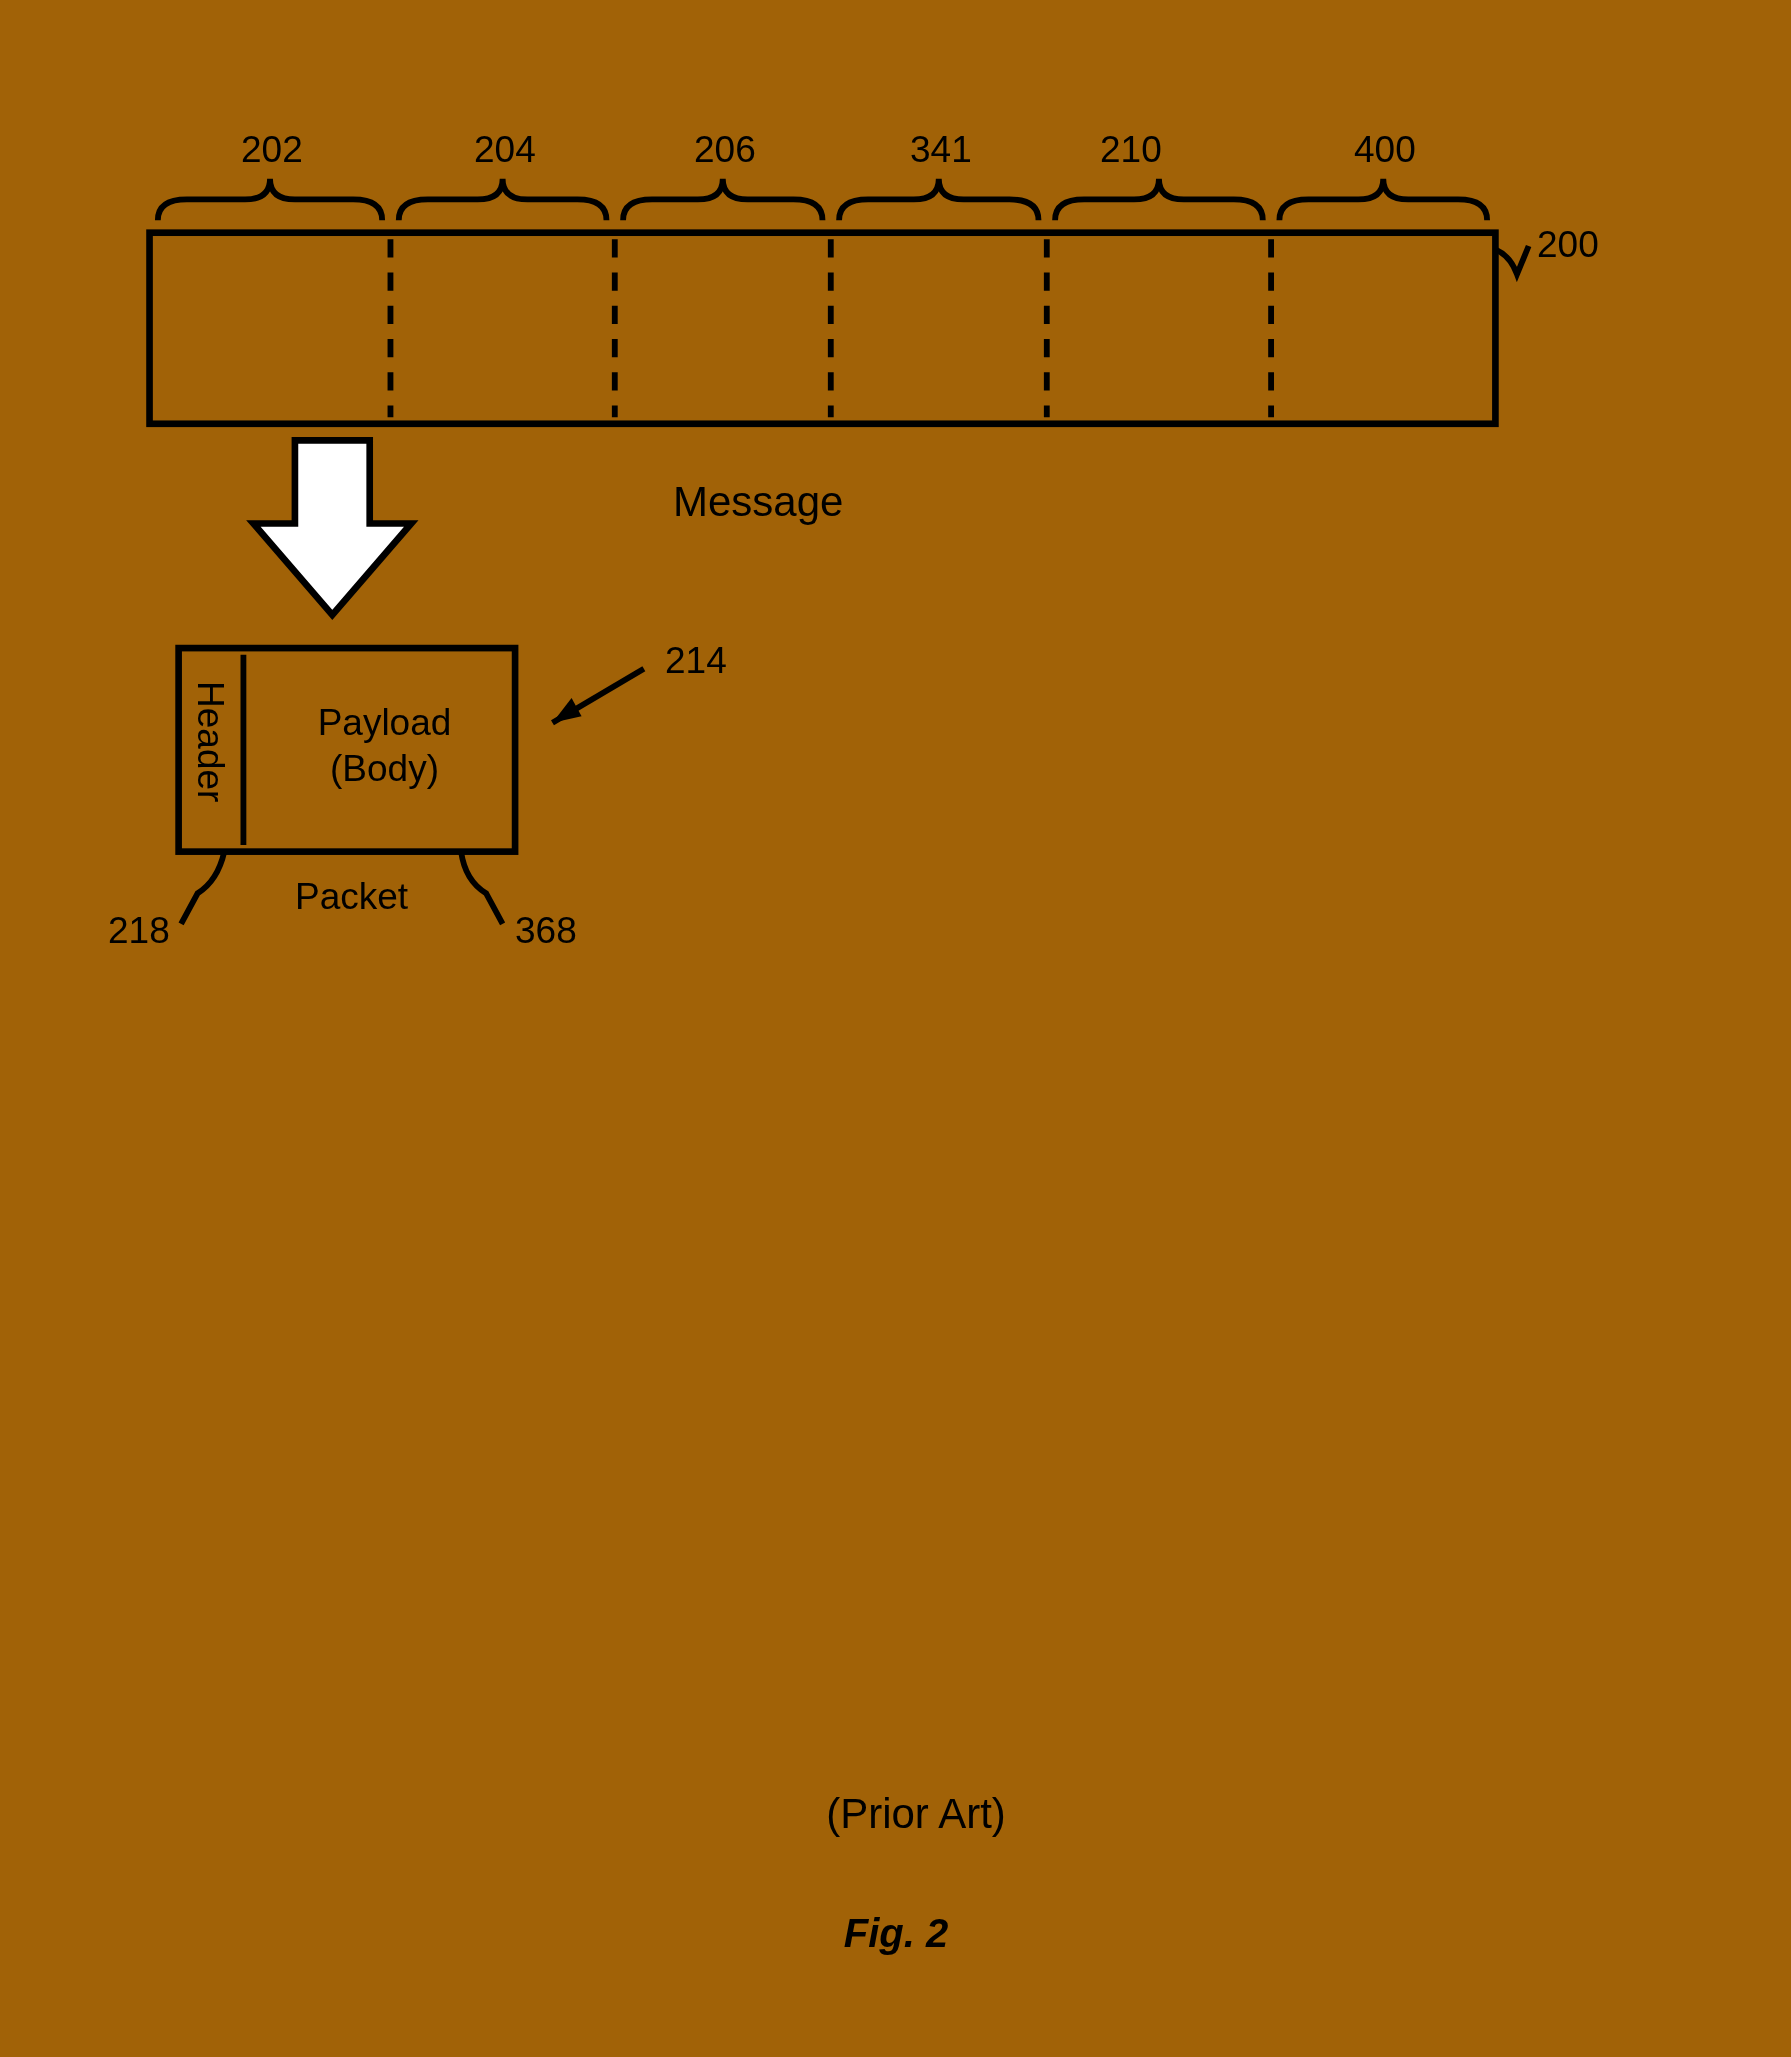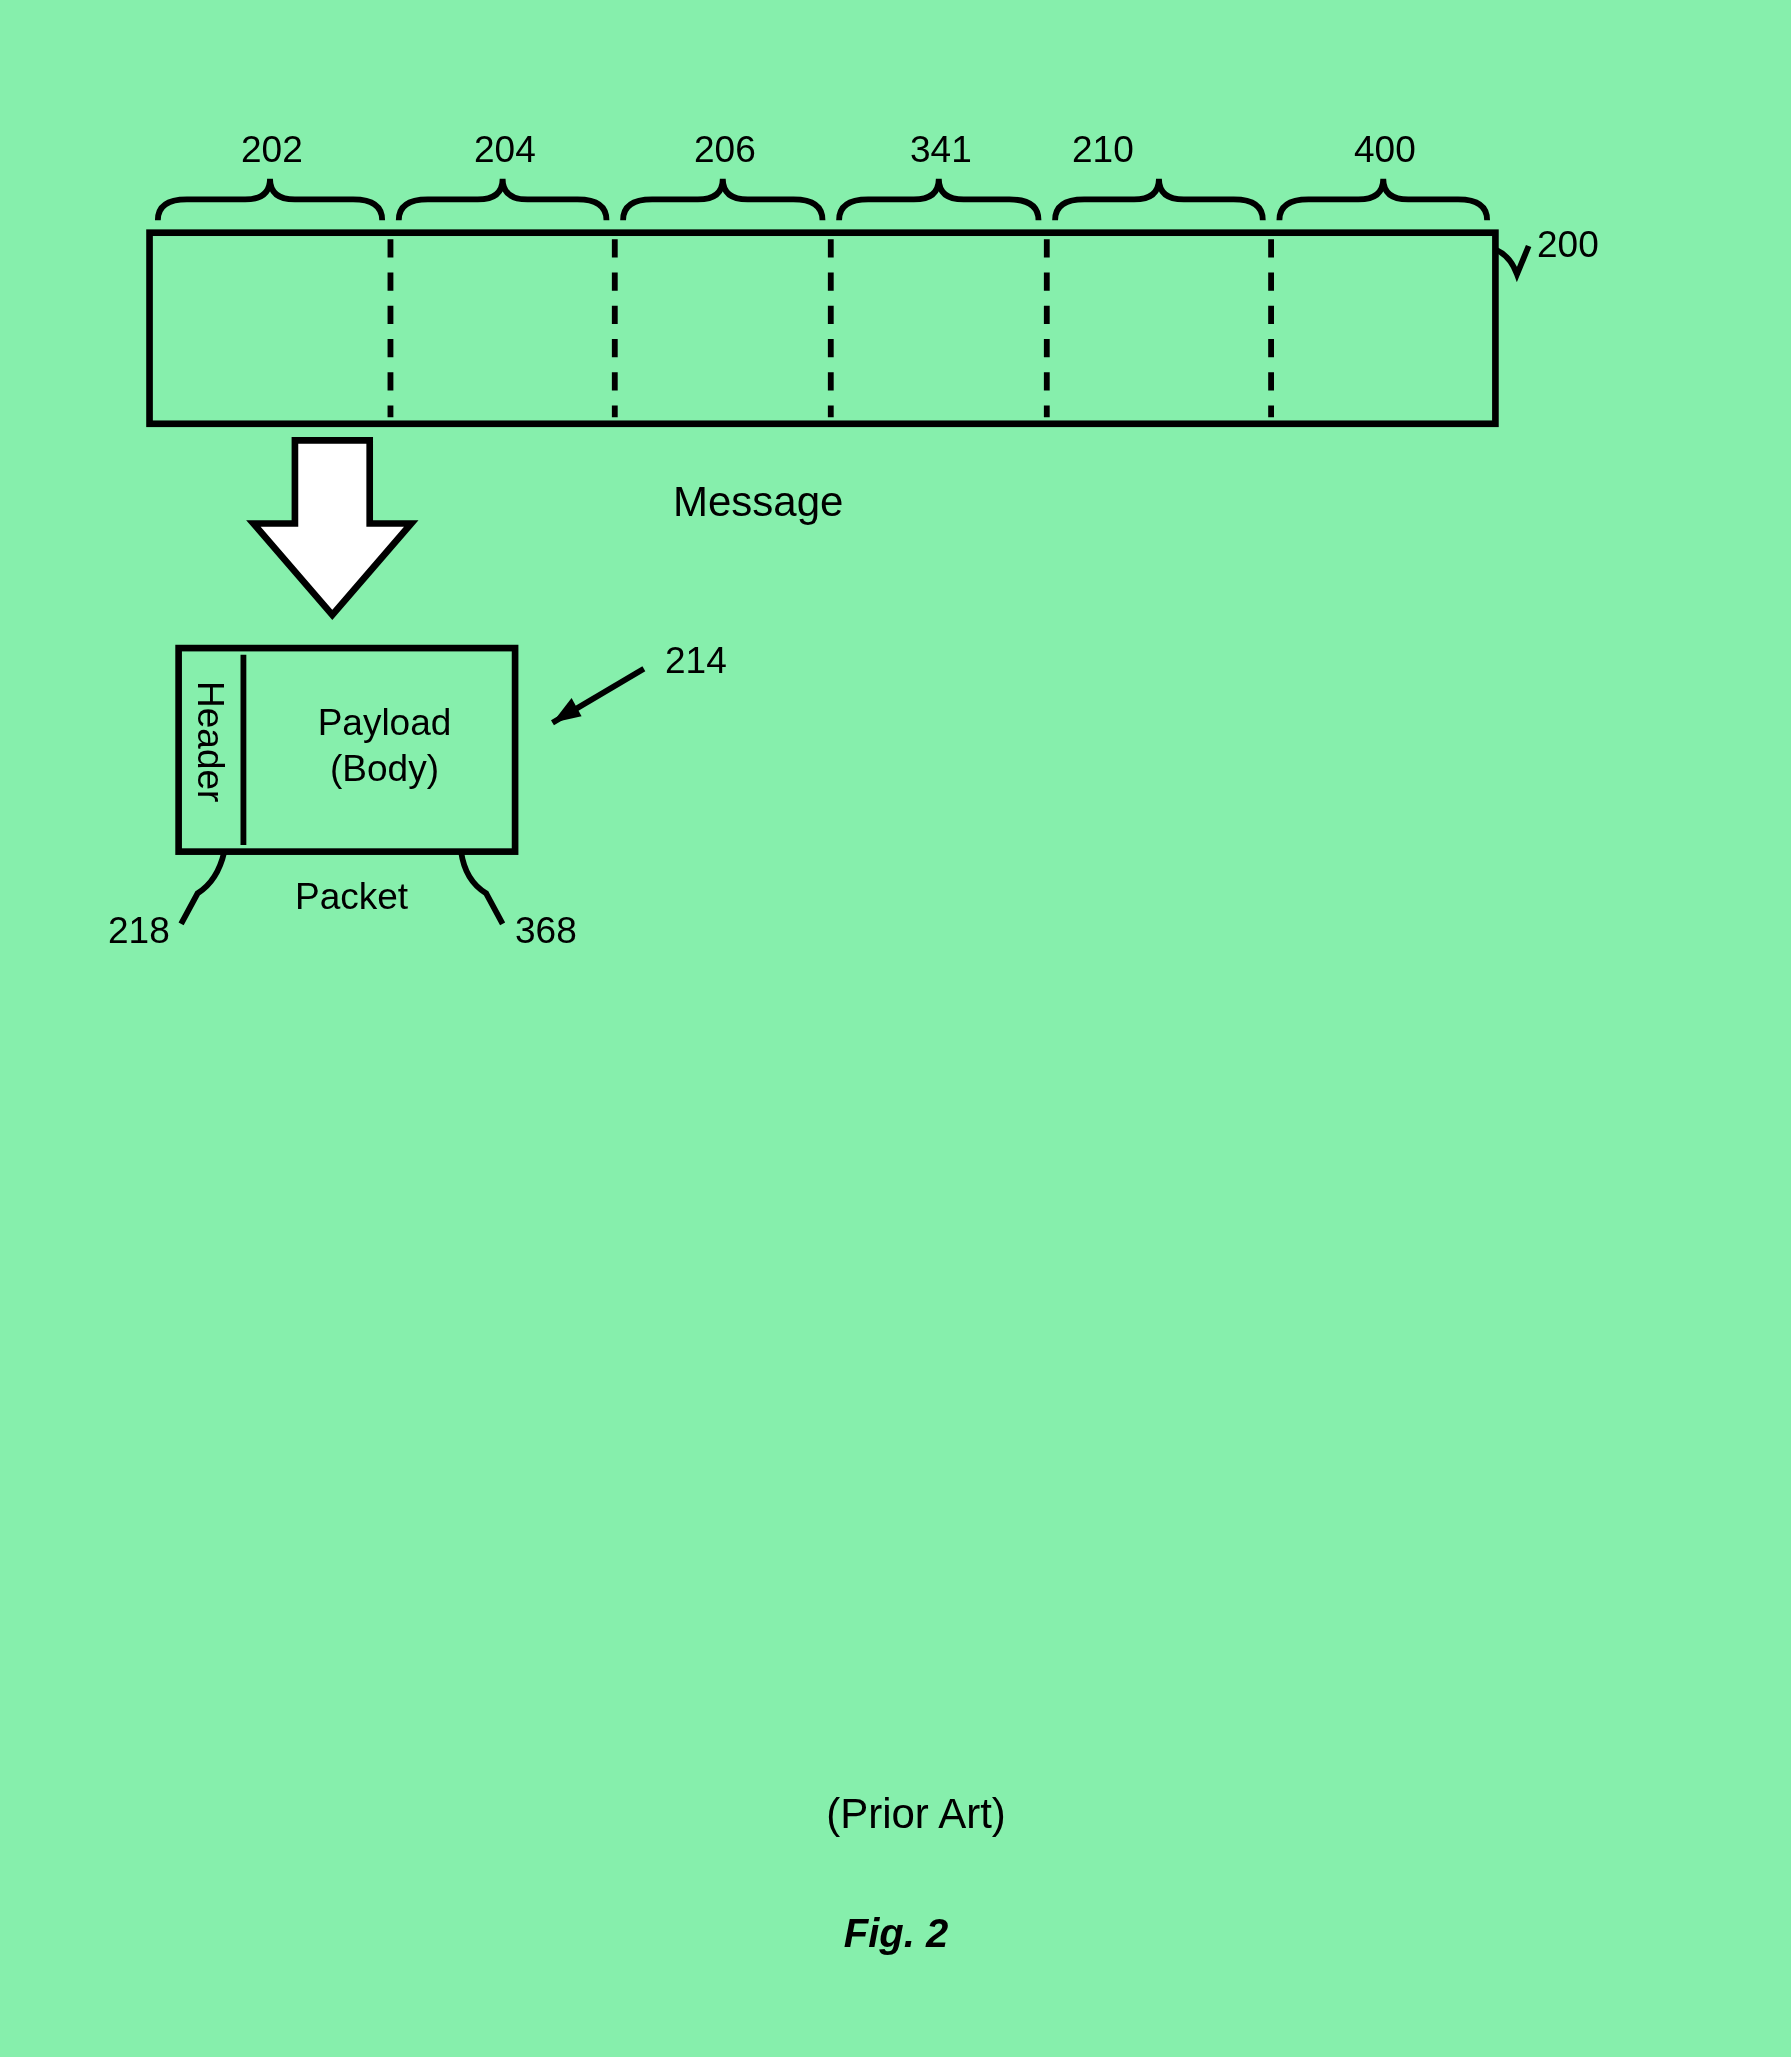--- a/index.html
+++ b/index.html
@@ -5,21 +5,21 @@
   html, body {
     margin: 0;
     padding: 0;
     background: #ffffff;
     font-family: Arial, Helvetica, sans-serif;
   }
   .canvas {
     position: relative;
     width: 1792px;
     height: 2058px;
-    background: #86efac;
+    background: #a16207;
   }
   .abs { position: absolute; }
   .seg-label {
     font-size: 37px;
     text-align: center;
   }
   .msg-label {
     font-size: 42px;
   }
   .small-label {
@@ -79,21 +79,21 @@
     <polygon points="665,870 700,862 688,840" fill="#000"></polygon>
 
     <path d="M270 1025 Q262 1060 238 1075 L218 1112" fill="none" stroke="#000" stroke-width="7"></path>
     <path d="M555 1025 Q560 1060 585 1075 L605 1112" fill="none" stroke="#000" stroke-width="7"></path>
   </svg>
 
   <div class="abs seg-label" style="left:241px; top:129px;">202</div>
   <div class="abs seg-label" style="left:474px; top:129px;">204</div>
   <div class="abs seg-label" style="left:694px; top:129px;">206</div>
   <div class="abs seg-label" style="left:910px; top:129px;">341</div>
-  <div class="abs seg-label" style="left:1072px; top:129px;">210</div>
+  <div class="abs seg-label" style="left:1100px; top:129px;">210</div>
   <div class="abs seg-label" style="left:1354px; top:129px;">400</div>
 
   <div class="abs small-label" style="left:1537px; top:224px;">200</div>
 
   <div class="abs msg-label" style="left:673px; top:478px;">Message</div>
 
   <div class="abs vertical-text" style="left:189px; top:681px;">Header</div>
 
   <div class="abs small-label" style="left:262px; top:702px; text-align:center; width:245px;">Payload</div>
   <div class="abs small-label" style="left:262px; top:748px; text-align:center; width:245px;">(Body)</div>

